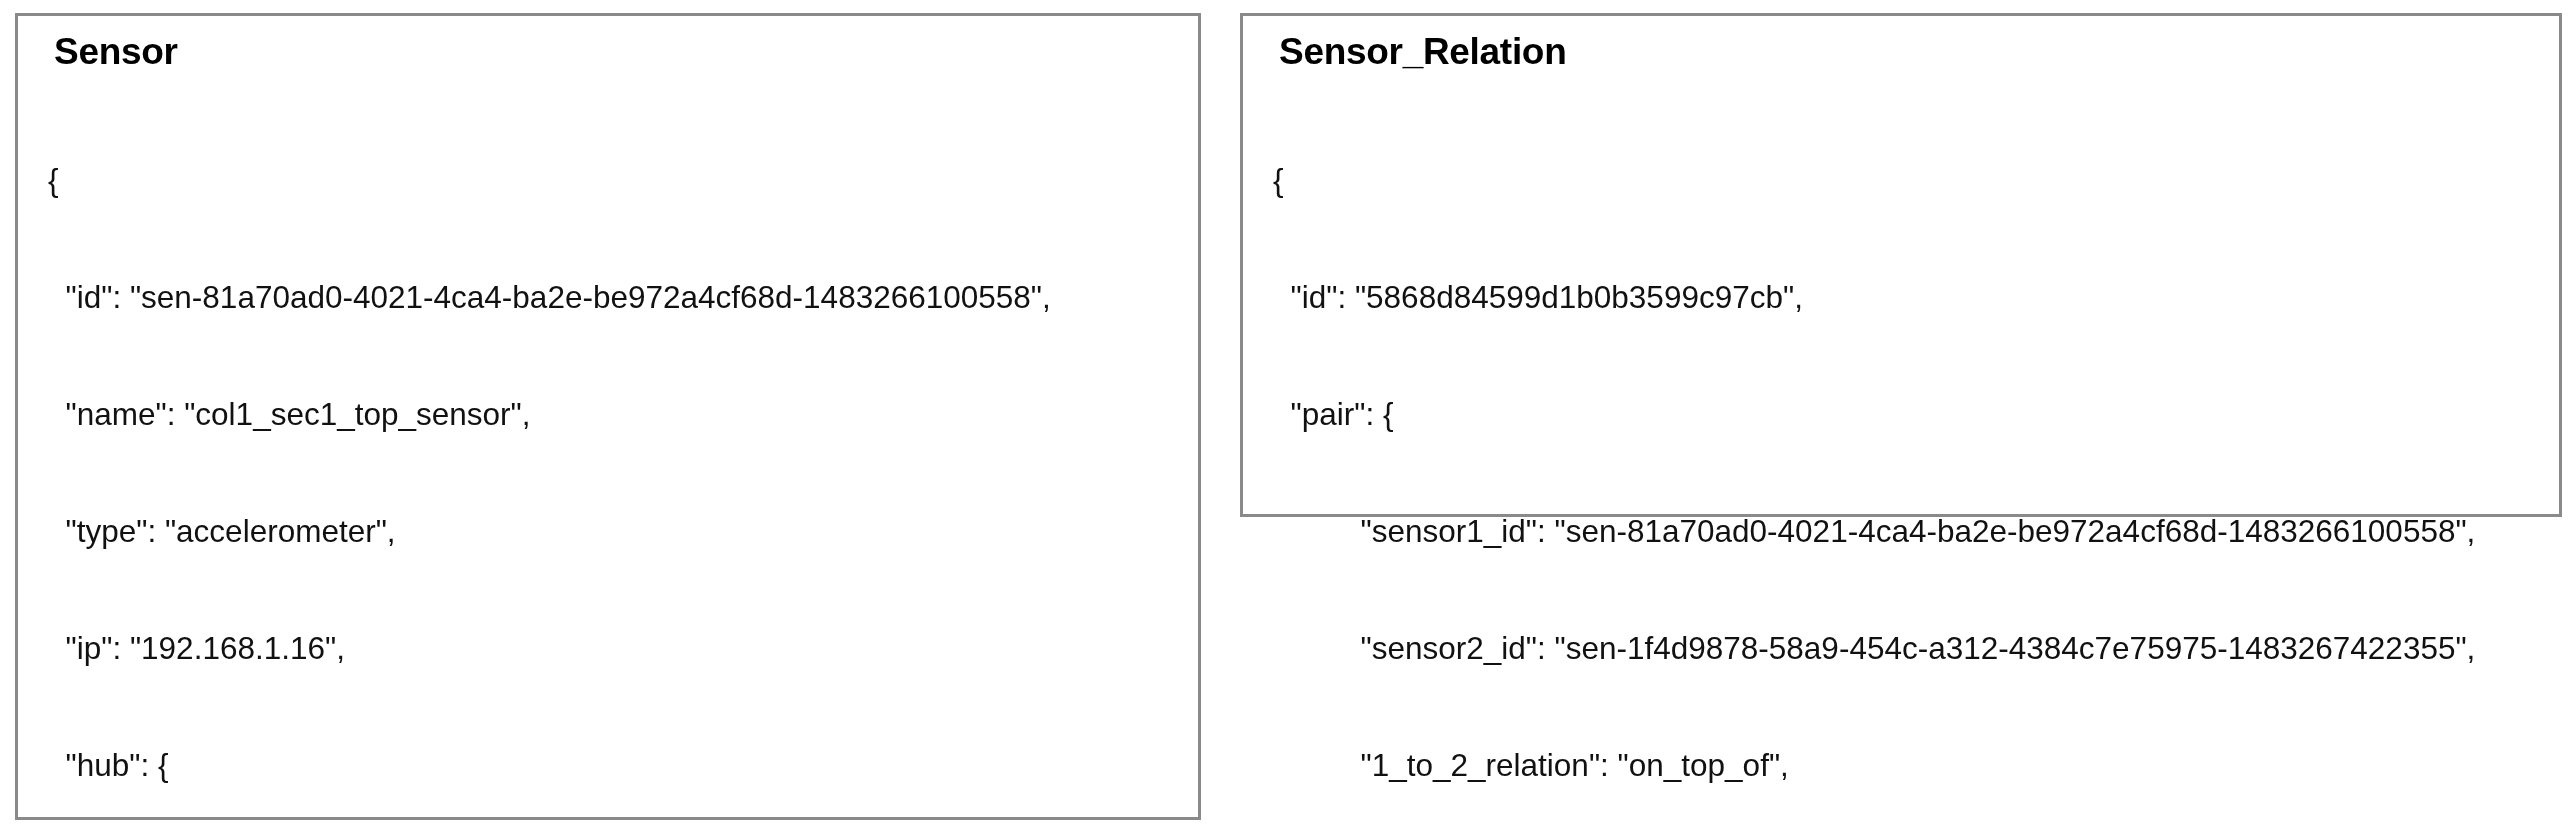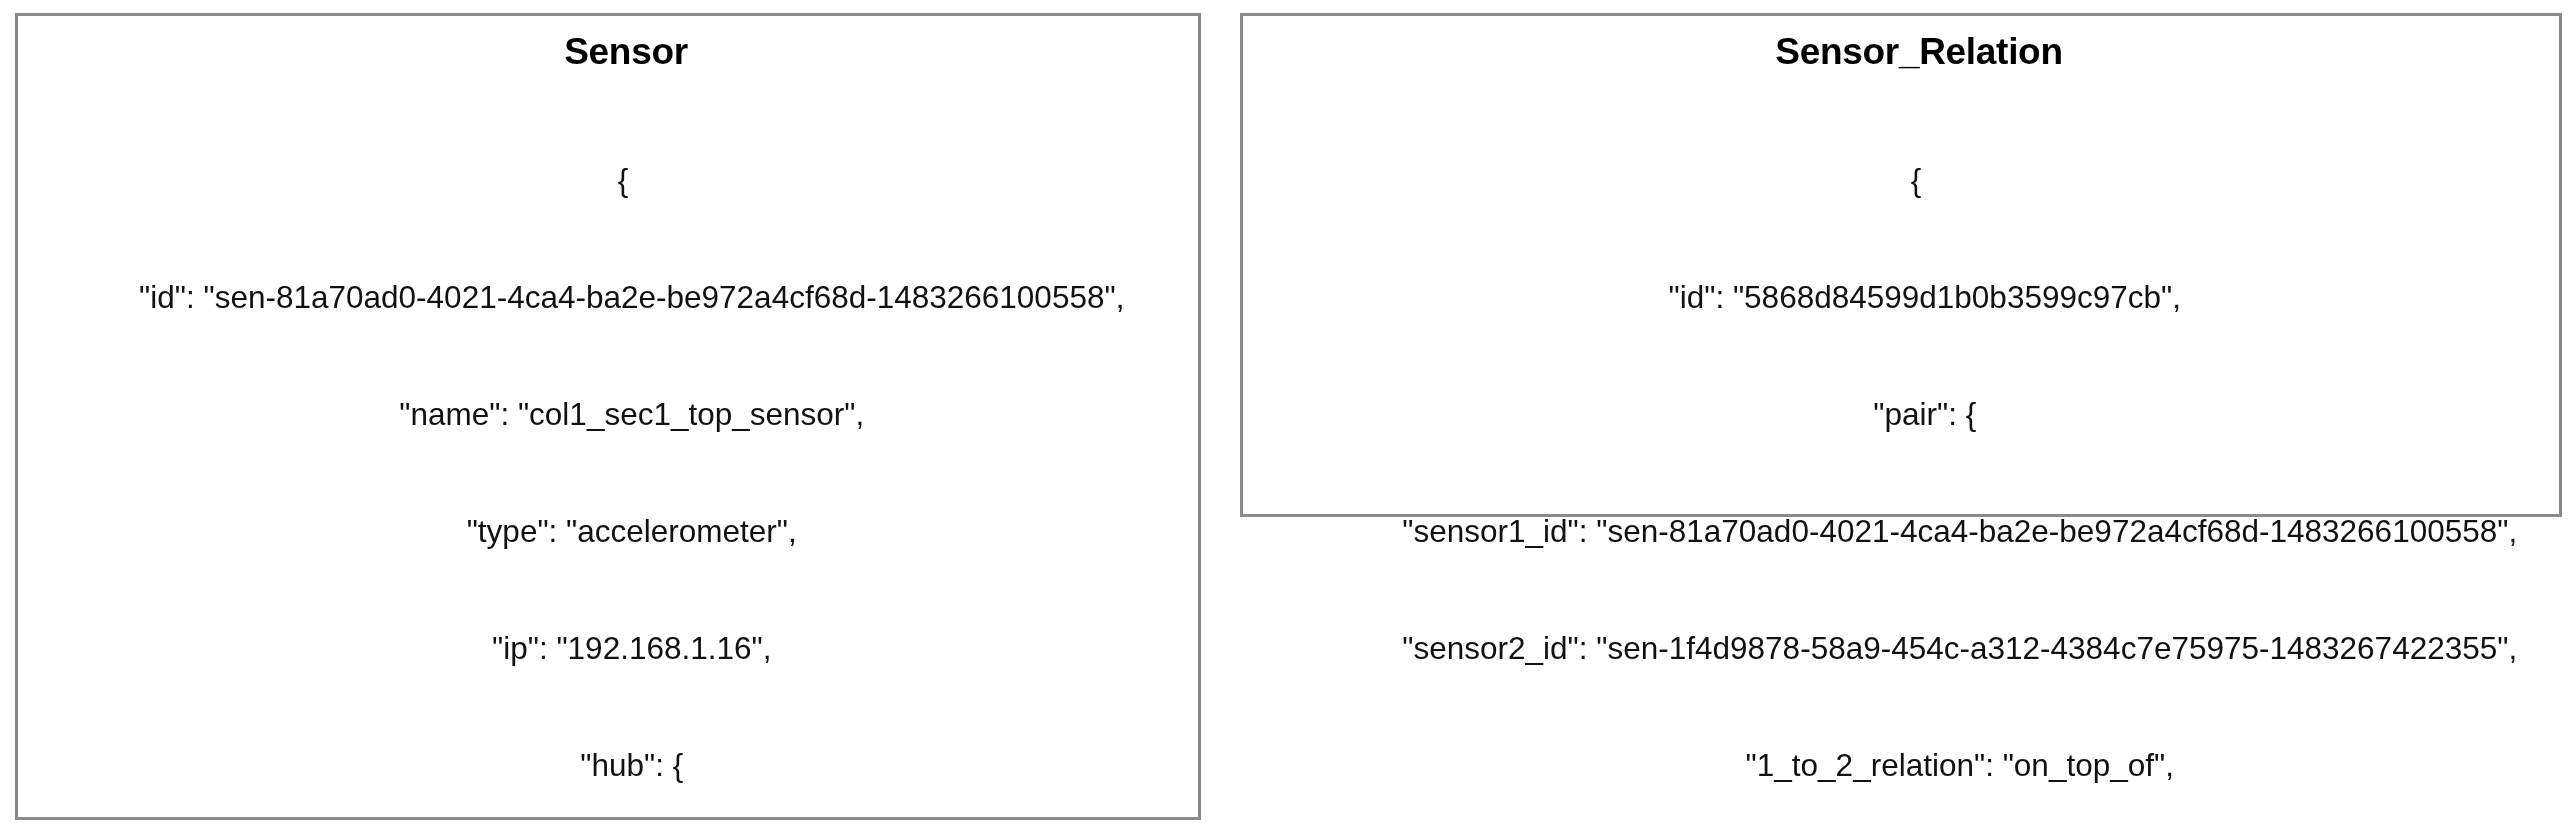--- a/index.html
+++ b/index.html
@@ -20,21 +20,20 @@
     left: 0; top: 0;
     width: 2576px;
     height: 835px;
   }
 
   .entity-box {
     position: absolute;
     background: #ffffff;
     border: 3px solid #8a8a8a;
     box-sizing: border-box;
-    text-align: center;
   }
 
   #sensor-box {
     left: 15px;
     top: 13px;
     width: 1186px;
     height: 807px;
   }
 
   #sensor-relation-box {

